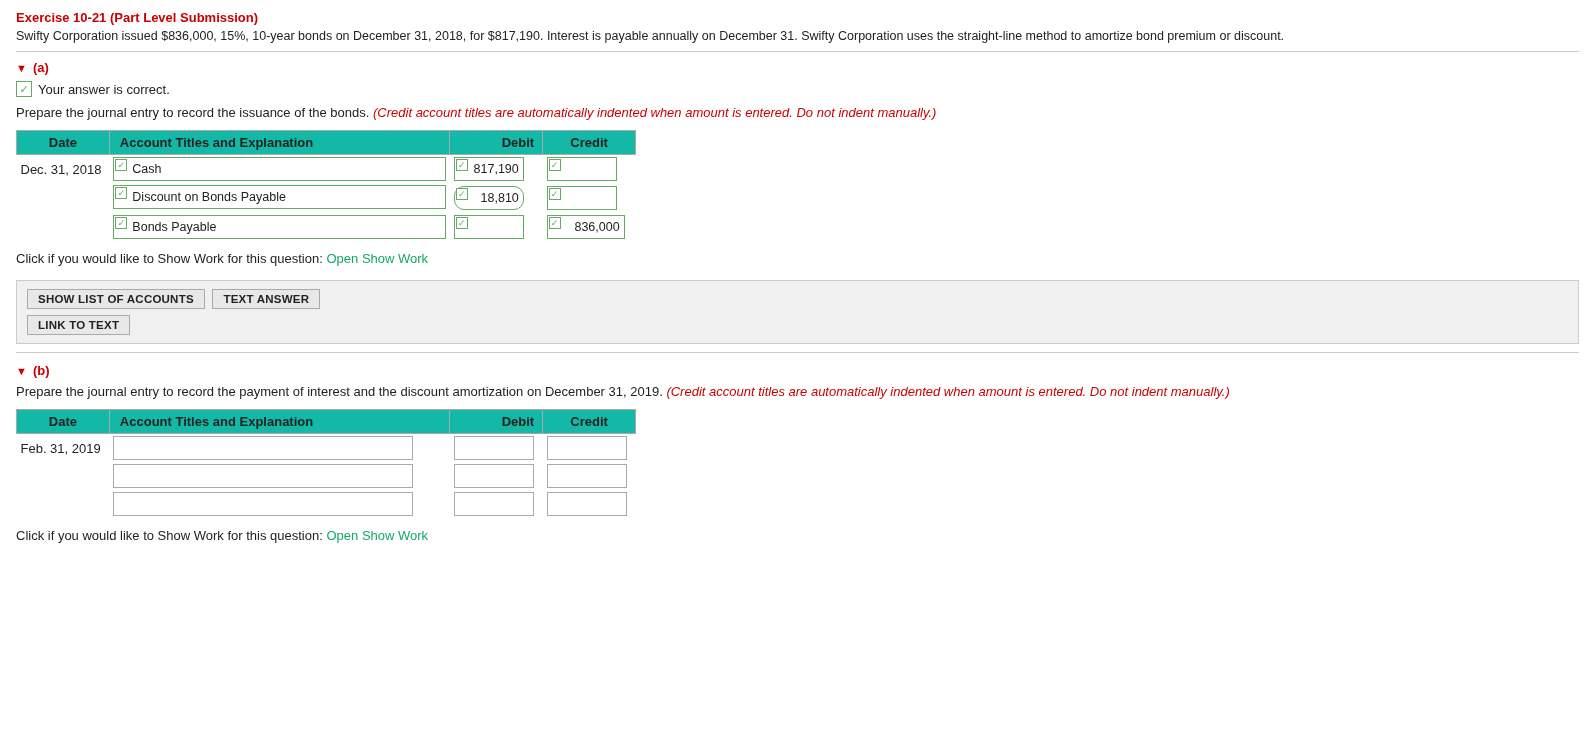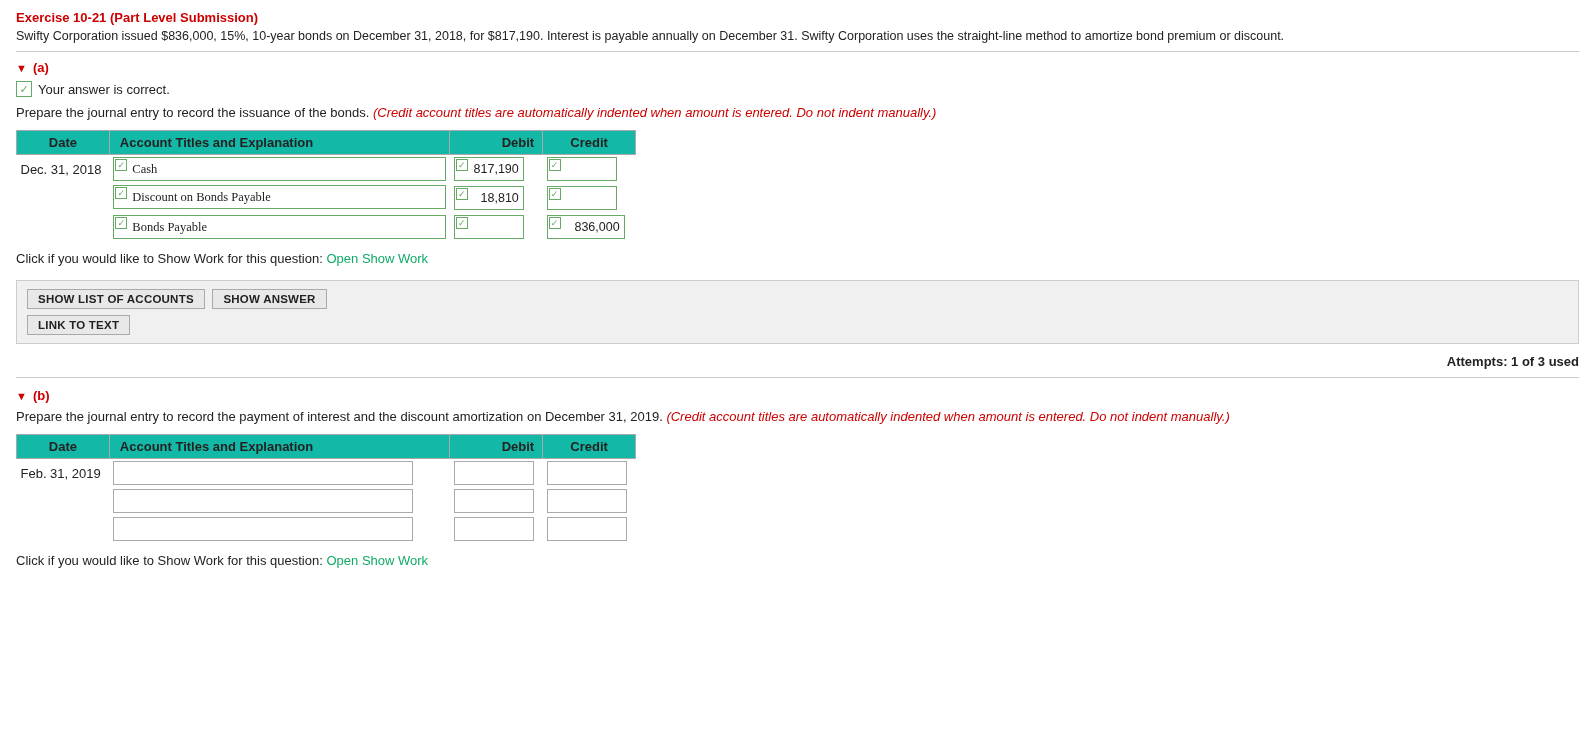--- a/index.html
+++ b/index.html
@@ -100,21 +100,20 @@
       background: #fff;
     }
     .input-field {
       border: 1px solid #6a6;
       background: #fff;
       padding: 2px 4px 2px 18px;
       font-size: 12.5px;
       width: 100%;
       height: 24px;
       color: #222;
-      font-family: Liberation Serif, serif;
     }
     .input-field-plain {
       border: 1px solid #aaa;
       background: #fff;
       padding: 2px 4px;
       font-size: 12.5px;
       width: 100%;
       height: 24px;
       color: #222;
     }
@@ -242,21 +241,21 @@
         <td class="td-date"></td>
         <td class="td-account">
           <div style="position:relative; display:flex; align-items:center; margin-bottom:2px;">
             <span class="check-indicator">✓</span>
             <input type="text" class="input-field" value="Discount on Bonds Payable" style="">
           </div>
         </td>
         <td class="td-debit">
           <div style="position:relative; display:flex; align-items:center;">
             <span class="check-indicator">✓</span>
-            <input type="text" class="amount-field" style="width: 70px; padding-left: 16px;" value="18,810">
+            <input type="text" class="amount-field" style="width: 70px; padding-left: 16px; border-radius: 10px;" value="18,810">
           </div>
         </td>
         <td class="td-credit">
           <div style="position:relative; display:flex; align-items:center;">
             <span class="check-indicator">✓</span>
             <input type="text" class="amount-field" style="width: 70px; padding-left: 16px;" value="">
           </div>
         </td>
       </tr>
 
@@ -285,28 +284,27 @@
   </table>
 
   <div class="show-work-line">
     <span>Click if you would like to Show Work for this question:</span>
     <a href="#" class="show-work-link">Open Show Work</a>
   </div>
 
   <div class="button-bar">
     <div style="margin-bottom:6px;">
       <button class="btn-action">SHOW LIST OF ACCOUNTS</button>
-      <button class="btn-action">SHOW ANSWER</button>
+      <button class="btn-action">TEXT ANSWER</button>
     </div>
     <div>
       <button class="btn-action">LINK TO TEXT</button>
     </div>
   </div>
 
-  <div class="attempts-line">Attempts: 1 of 3 used</div>
 </div>
 
 <hr class="section-divider">
 
 <div class="section-b">
   <div class="part-header">
     <span class="triangle-icon">▼</span>
     <span>(b)</span>
   </div>
 

